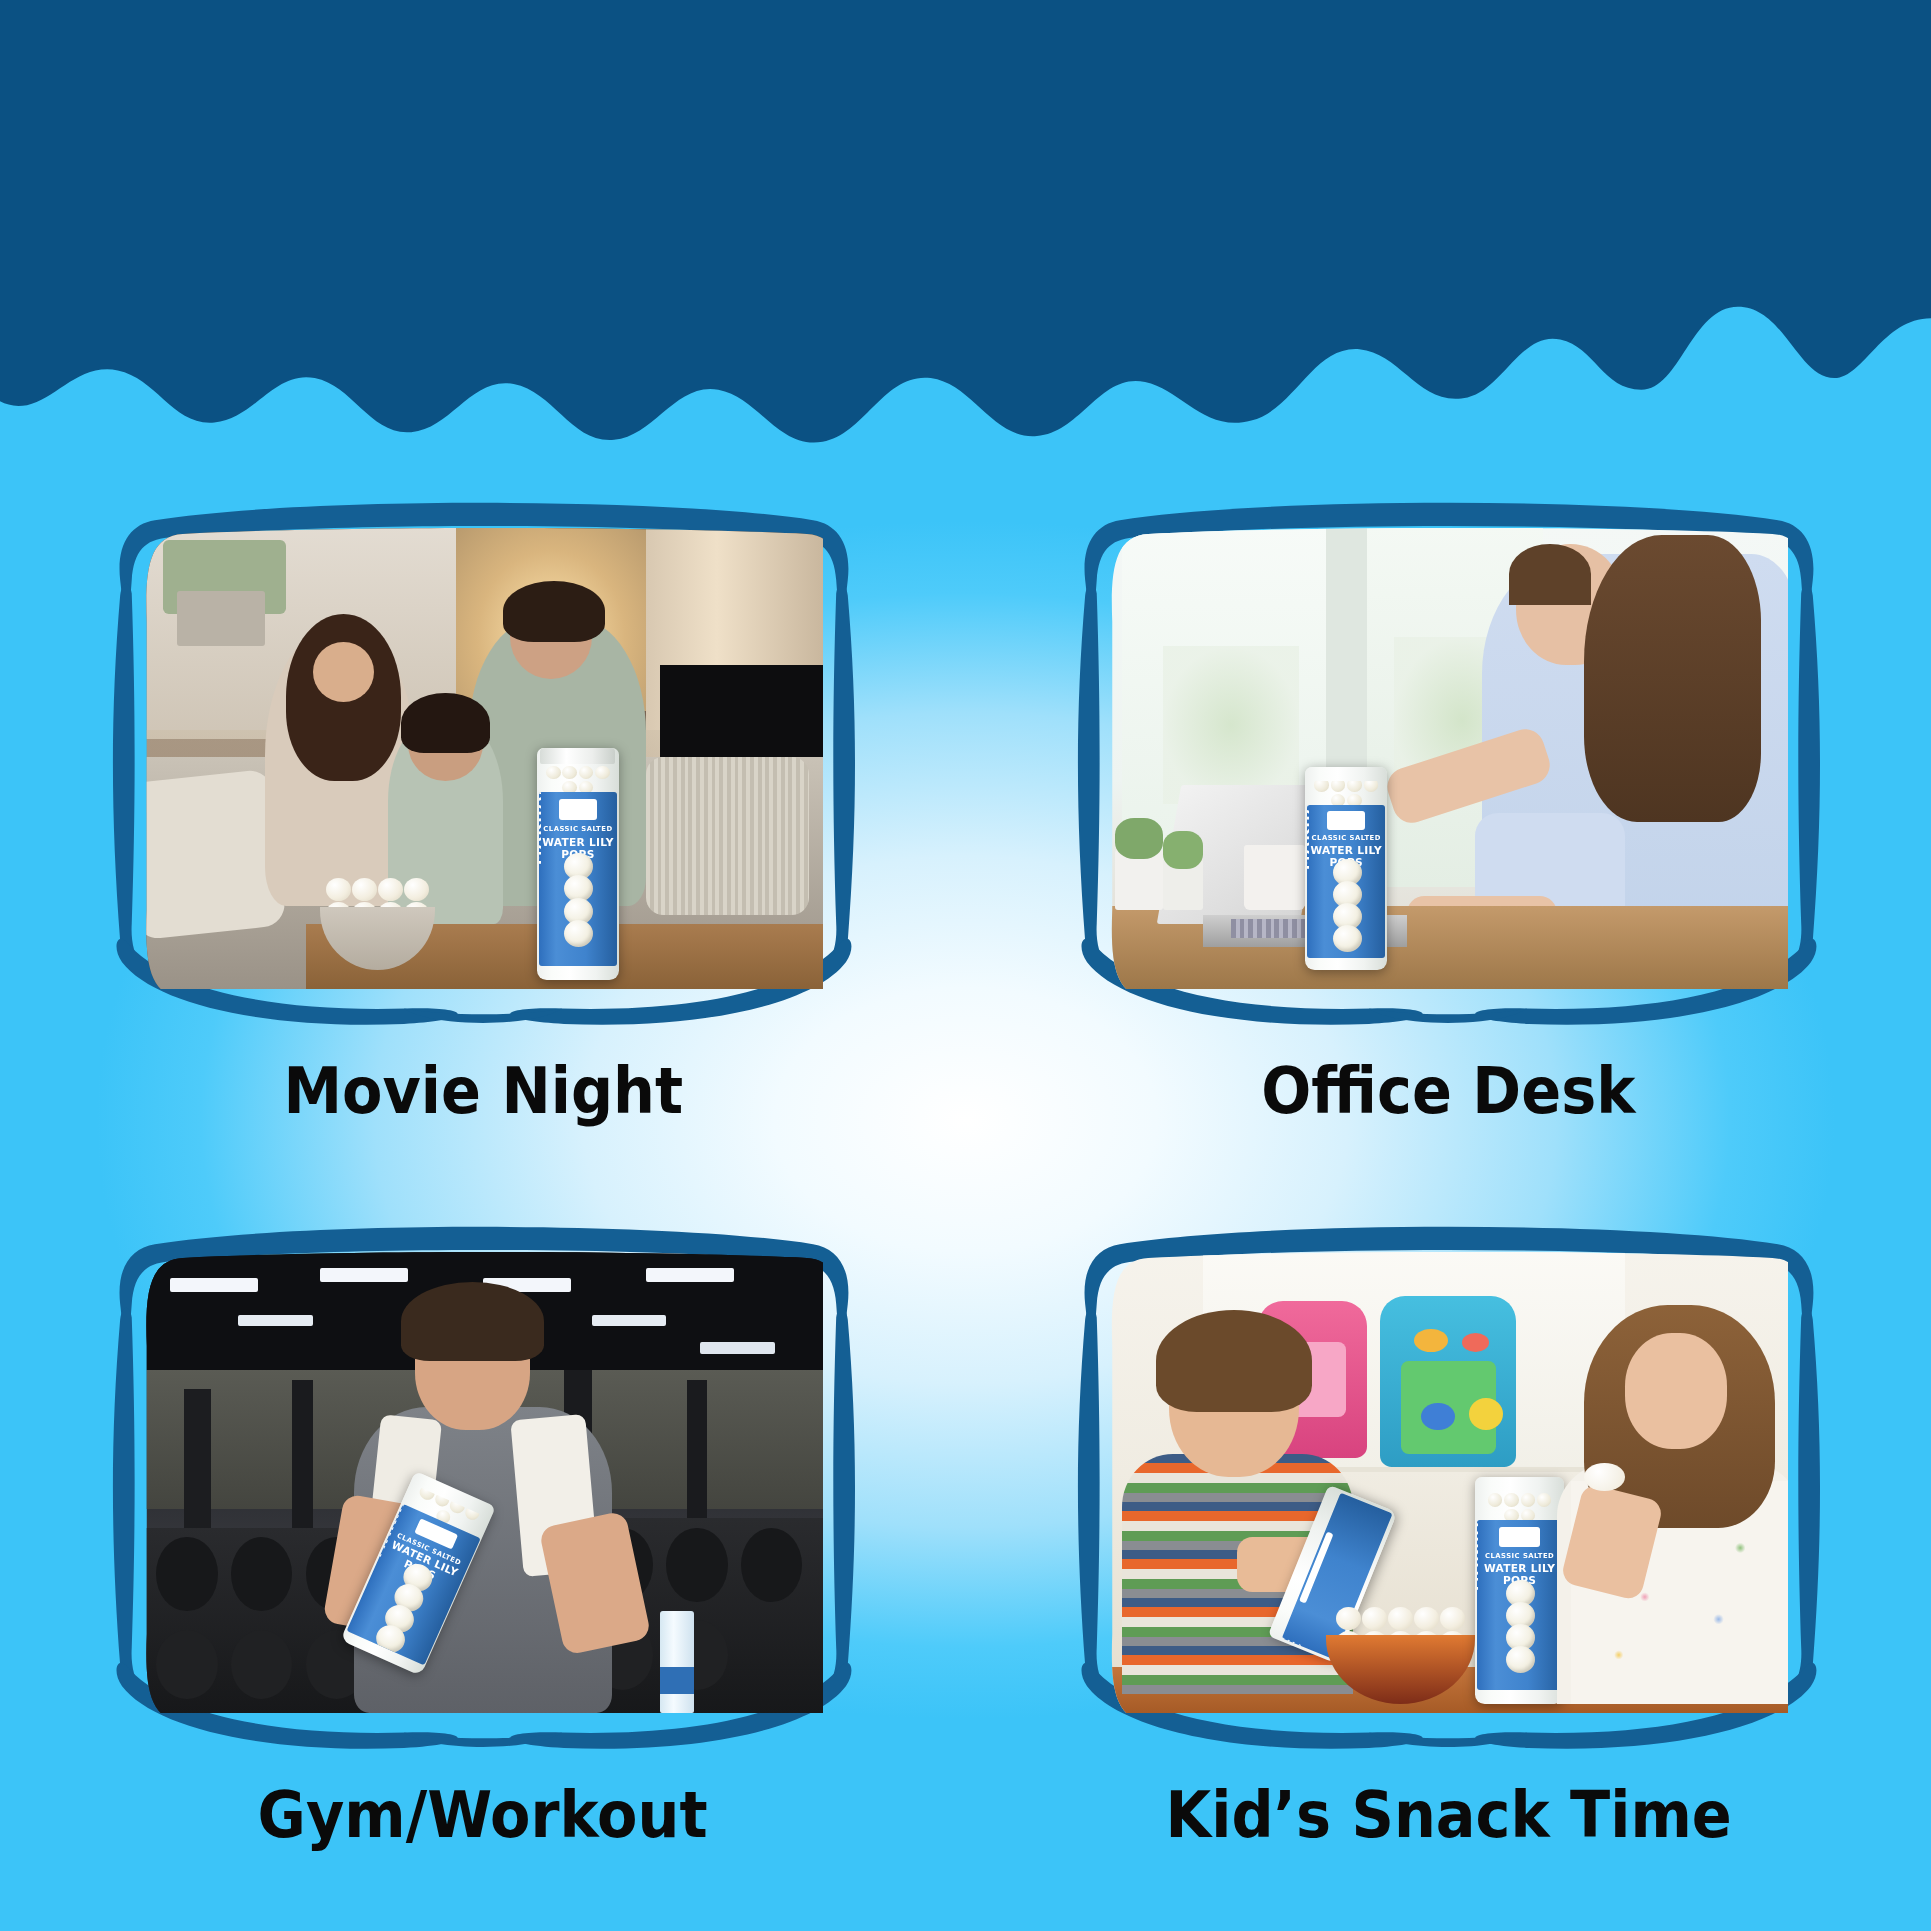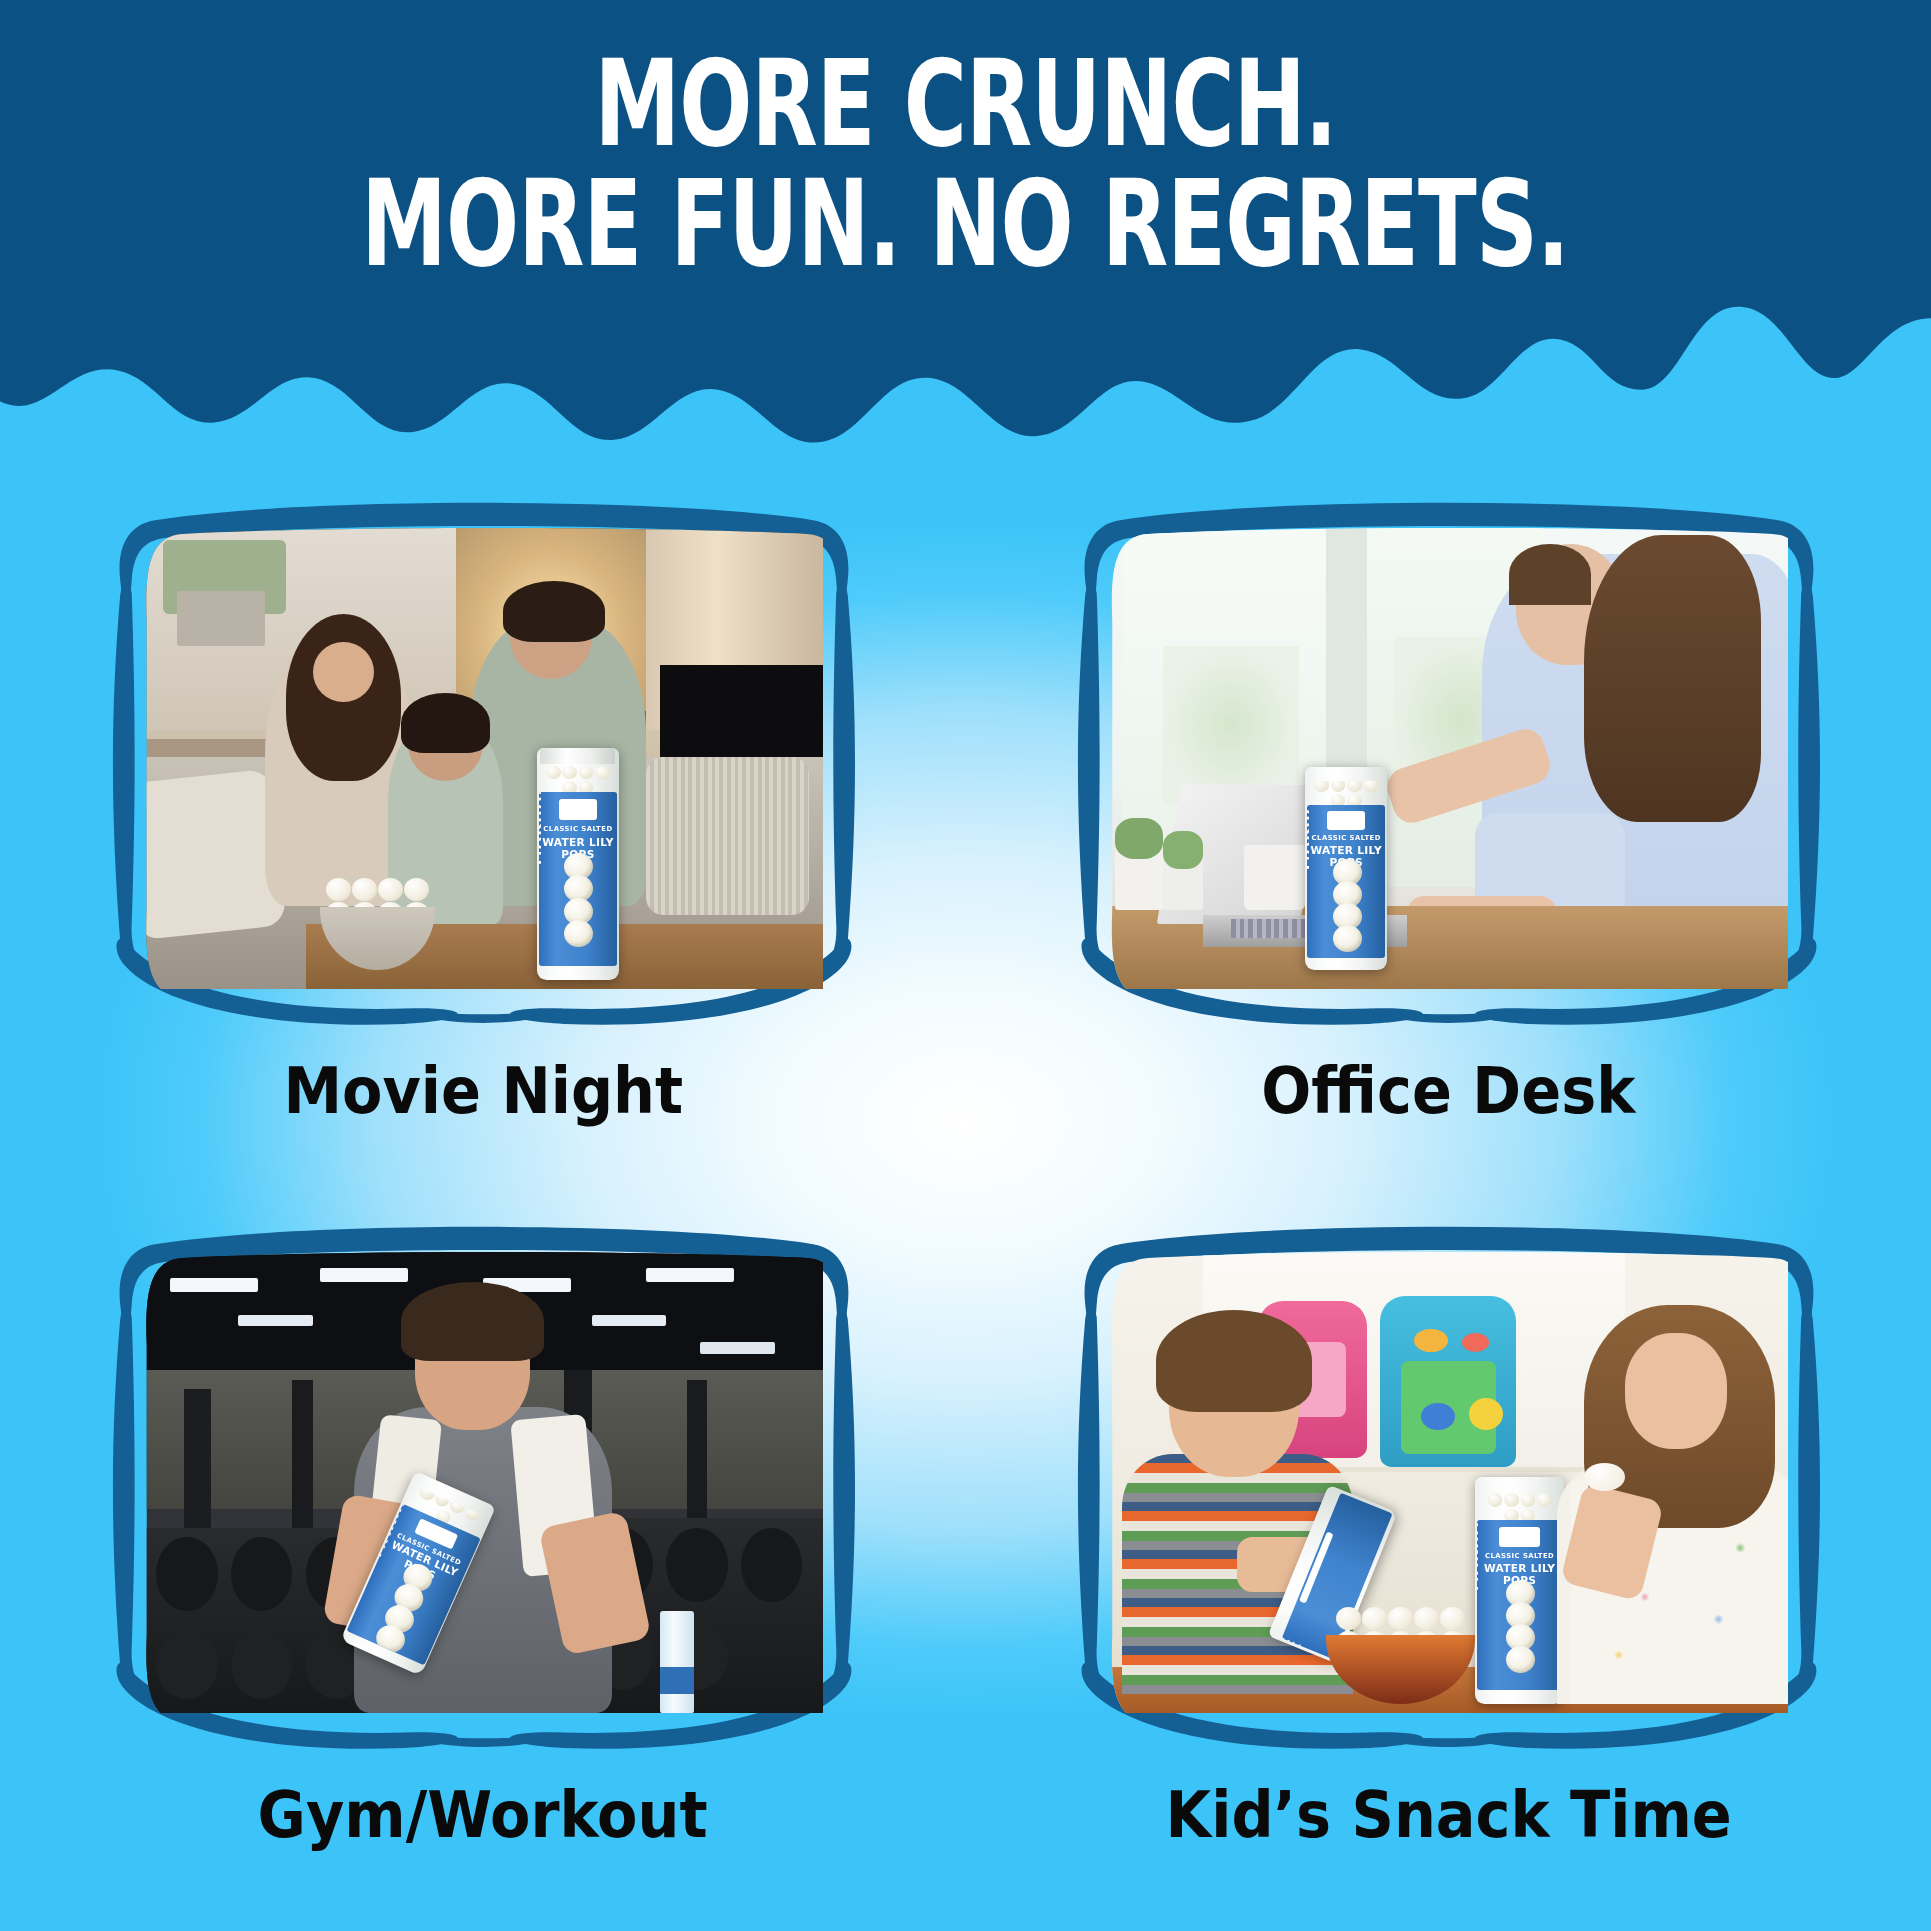--- a/index.html
+++ b/index.html
@@ -176,24 +176,20 @@
              C806,466 786,412 744,404
              C700,396 678,452 636,456
              C592,460 574,406 532,398
              C488,390 468,444 426,448
              C384,452 366,400 326,392
              C284,384 264,434 222,438
              C180,442 162,392 122,384
              C82,376 58,414 28,420
              C16,422 8,420 0,416 Z" fill="#0b5183"></path>
   </svg>
-  <div id="headline">
-    <div class="headline-line" id="headline-line1">MORE CRUNCH.</div>
-    <div class="headline-line" id="headline-line2">MORE FUN. NO REGRETS.</div>
-  </div>
 </div>
 
 <div id="grid">
 
   <div class="cell">
     <div class="card">
       <svg class="card-frame" viewBox="0 0 800 565">
         <path fill="#145f94" d="
           M 60 34 C 210 10, 590 10, 742 34 C 768 38, 782 60, 778 96
           C 772 150, 770 150, 766 96 C 764 66, 750 54, 726 52

